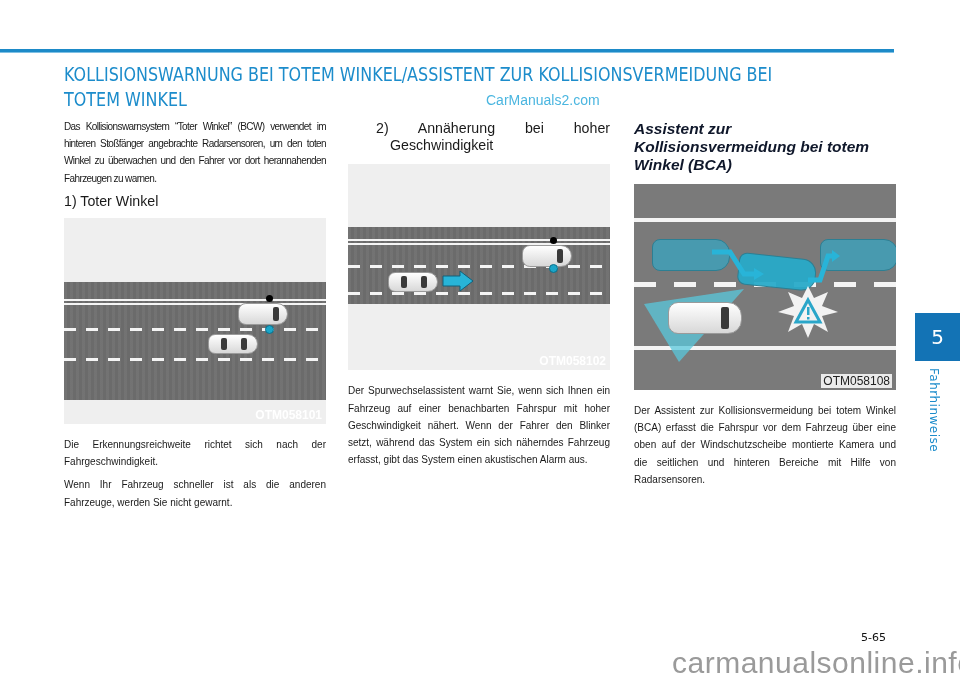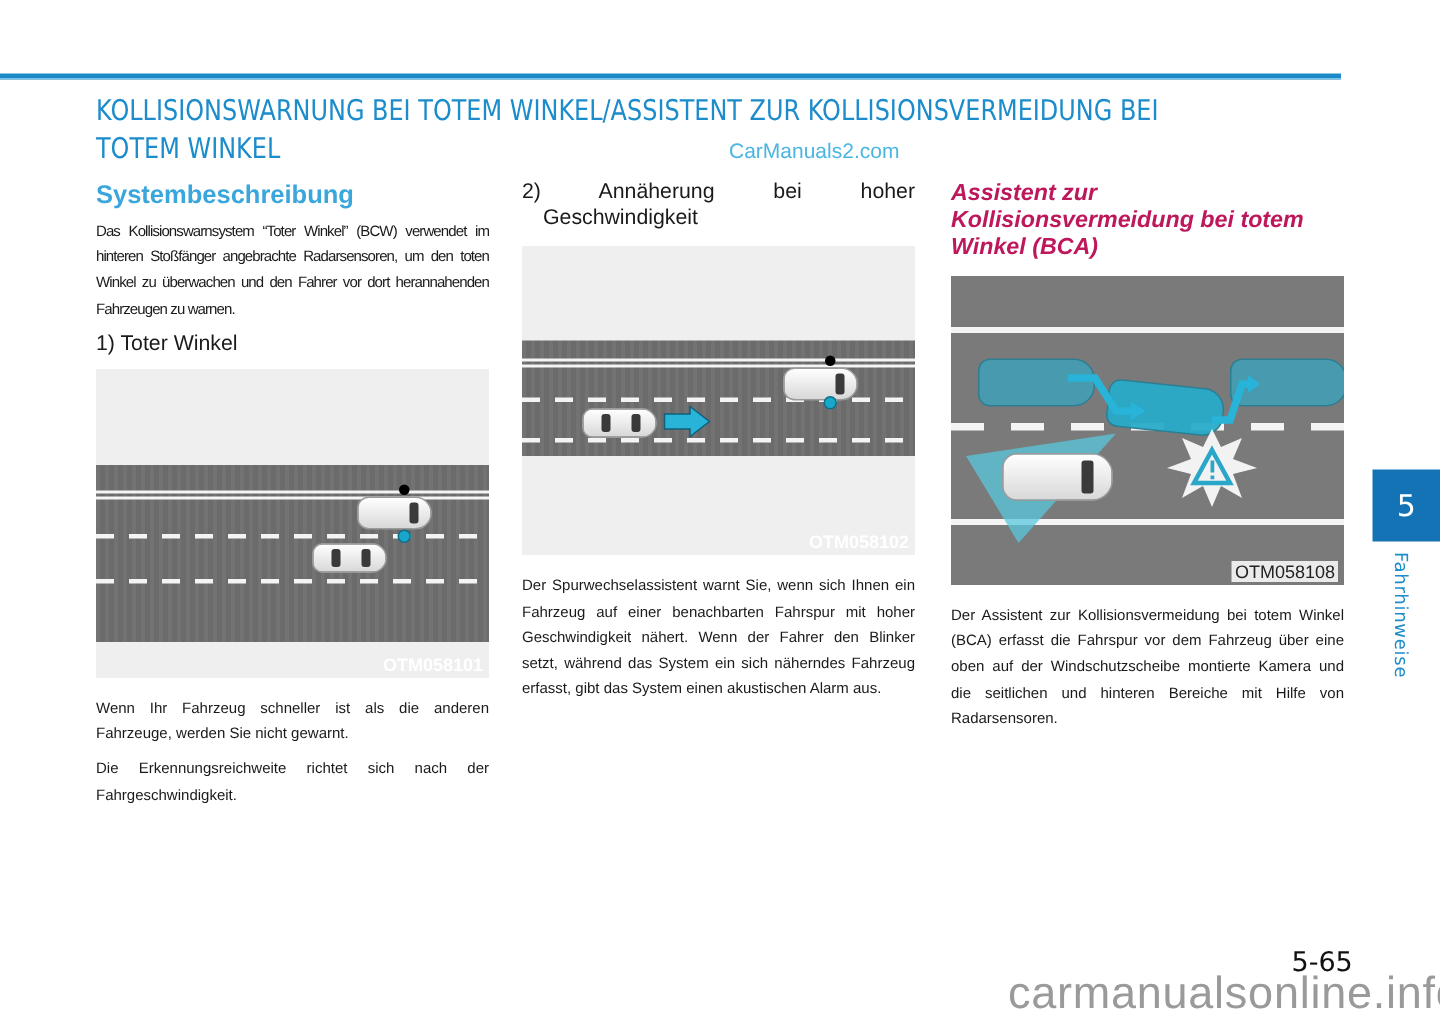--- a/index.html
+++ b/index.html
@@ -8,21 +8,21 @@
   .page-title { position:absolute; left:64px; top:62px; width:830px; font-family:"DejaVu Sans", sans-serif; font-size:19px; line-height:25px; color:#1c8ccb; letter-spacing:0px; transform:scaleX(0.84); transform-origin:left top; white-space:nowrap; }
   .page-title .line { display:block; }
   .watermark-top { position:absolute; left:486px; top:92px; font-size:14px; color:#4bb6e0; font-family:"Liberation Sans", sans-serif; }
 
   .col { position:absolute; top:118px; width:262px; }
   .col1 { left:64px; }
   .col2 { left:348px; }
   .col3 { left:634px; }
 
   .section-heading { font-size:17px; font-weight:bold; color:#3aa6db; margin:2px 0 6px 0; }
-  .sub-heading { font-size:15.5px; font-weight:bold; font-style:italic; line-height:18px; margin:0 0 8px 0; color:#be185d; }
+  .sub-heading { font-size:15.5px; font-weight:bold; font-style:italic; line-height:18px; margin:0 0 8px 0; color:#0f172a; }
   .para { font-size:10px; line-height:17.2px; text-align:justify; margin:0 0 6px 0; }
   .para.condensed { letter-spacing:-0.6px; }
   .numbered { font-size:14.2px; line-height:17.2px; margin:0 0 6px 0; }
   .numbered.indent { padding-left:14px; text-indent:-14px; text-align:justify; }
 
   .figure { position:relative; background:#efefef; overflow:hidden; }
   .fig1 { width:262px; height:206px; margin:8px 0 12px 0; }
   .fig2 { width:262px; height:206px; margin:10px 0 12px 0; }
   .fig3 { width:262px; height:206px; margin:10px 0 12px 0; background:#8c8c8c; }
   .road { position:absolute; left:0; width:100%; background:#6e6e6e; background-image:repeating-linear-gradient(90deg, rgba(255,255,255,0.03) 0 3px, rgba(0,0,0,0.03) 3px 6px); }
@@ -34,35 +34,34 @@
   .dot.black { background:#000; }
   .dot.blue { background:#1aa6c9; border:1px solid #0c6f8a; }
   .fig-label { position:absolute; right:4px; bottom:2px; font-size:12px; color:#fff; font-weight:bold; }
   .fig-label.dark { color:#222; font-weight:normal; background:rgba(255,255,255,0.85); padding:0 2px; }
   .arrow-right { position:absolute; }
   .tealcar { position:absolute; border-radius:8px 14px 14px 8px; background:rgba(64,160,184,0.85); border:1px solid #2c7f93; }
   .warn { position:absolute; }
 
   .chapter-tab { position:absolute; left:915px; top:313px; width:45px; height:48px; background:#1373b5; color:#fff; font-family:"DejaVu Sans", sans-serif; font-size:20px; text-align:center; line-height:48px; }
   .chapter-label { position:absolute; left:921px; top:368px; width:20px; height:90px; color:#1c8ccb; font-family:"DejaVu Sans", sans-serif; font-size:12px; writing-mode:vertical-rl; letter-spacing:0.5px; }
-  .page-number { position:absolute; left:861px; top:631px; font-family:"DejaVu Sans", sans-serif; font-size:18px; color:#111; }
+  .page-number { position:absolute; left:861px; top:631px; font-family:"DejaVu Sans", sans-serif; font-size:11px; color:#111; }
   .watermark-bottom { position:absolute; left:672px; top:646px; font-size:30px; color:#9a9a9a; font-family:"Liberation Sans", sans-serif; letter-spacing:0.5px; }
 </style>
 </head>
 <body>
 
 <div class="top-rule"></div>
 <div class="page-title">
   <span class="line">KOLLISIONSWARNUNG BEI TOTEM WINKEL/ASSISTENT ZUR KOLLISIONSVERMEIDUNG BEI</span>
   <span class="line">TOTEM WINKEL</span>
 </div>
 <div class="watermark-top">CarManuals2.com</div>
 
 <div class="col col1">
-  <div class="section-heading">Systembeschreibung</div>
   <p class="para condensed">Das Kollisionswarnsystem “Toter Winkel” (BCW) verwendet im hinteren Stoßfänger angebrachte Radarsensoren, um den toten Winkel zu überwachen und den Fahrer vor dort herannahenden Fahrzeugen zu warnen.</p>
   <div class="numbered">1) Toter Winkel</div>
 
   <div class="figure fig1">
     <div class="road" style="top:64px;height:118px;"></div>
     <div class="line-solid" style="top:81px;"></div>
     <div class="line-solid" style="top:85px;"></div>
     <div class="line-dash" style="top:110px;"></div>
     <div class="line-dash" style="top:140px;"></div>
     <div class="car" style="left:174px;top:85px;width:48px;height:20px;">
@@ -70,26 +69,26 @@
     </div>
     <div class="car" style="left:144px;top:116px;width:48px;height:18px;">
       <div class="glass" style="left:12px;top:3px;width:6px;height:12px;"></div>
       <div class="glass" style="right:10px;top:3px;width:6px;height:12px;"></div>
     </div>
     <div class="dot black" style="left:202px;top:77px;"></div>
     <div class="dot blue" style="left:201px;top:107px;"></div>
     <div class="fig-label">OTM058101</div>
   </div>
 
+  <p class="para">Die Erkennungsreichweite richtet sich nach der Fahrgeschwindigkeit.</p>
   <p class="para">Wenn Ihr Fahrzeug schneller ist als die anderen Fahrzeuge, werden Sie nicht gewarnt.</p>
-  <p class="para">Die Erkennungsreichweite richtet sich nach der Fahrgeschwindigkeit.</p>
 </div>
 
 <div class="col col2">
-  <div class="numbered indent" style="margin-top:2px;">2) Annäherung bei hoher Geschwindigkeit</div>
+  <div class="numbered indent" style="margin-top:2px;margin-left:28px;">2) Annäherung bei hoher Geschwindigkeit</div>
 
   <div class="figure fig2">
     <div class="road" style="top:63px;height:77px;"></div>
     <div class="line-solid" style="top:75px;"></div>
     <div class="line-solid" style="top:79px;"></div>
     <div class="line-dash" style="top:101px;"></div>
     <div class="line-dash" style="top:128px;"></div>
     <div class="car" style="left:174px;top:81px;width:48px;height:20px;">
       <div class="glass" style="right:8px;top:3px;width:6px;height:14px;"></div>
     </div>

